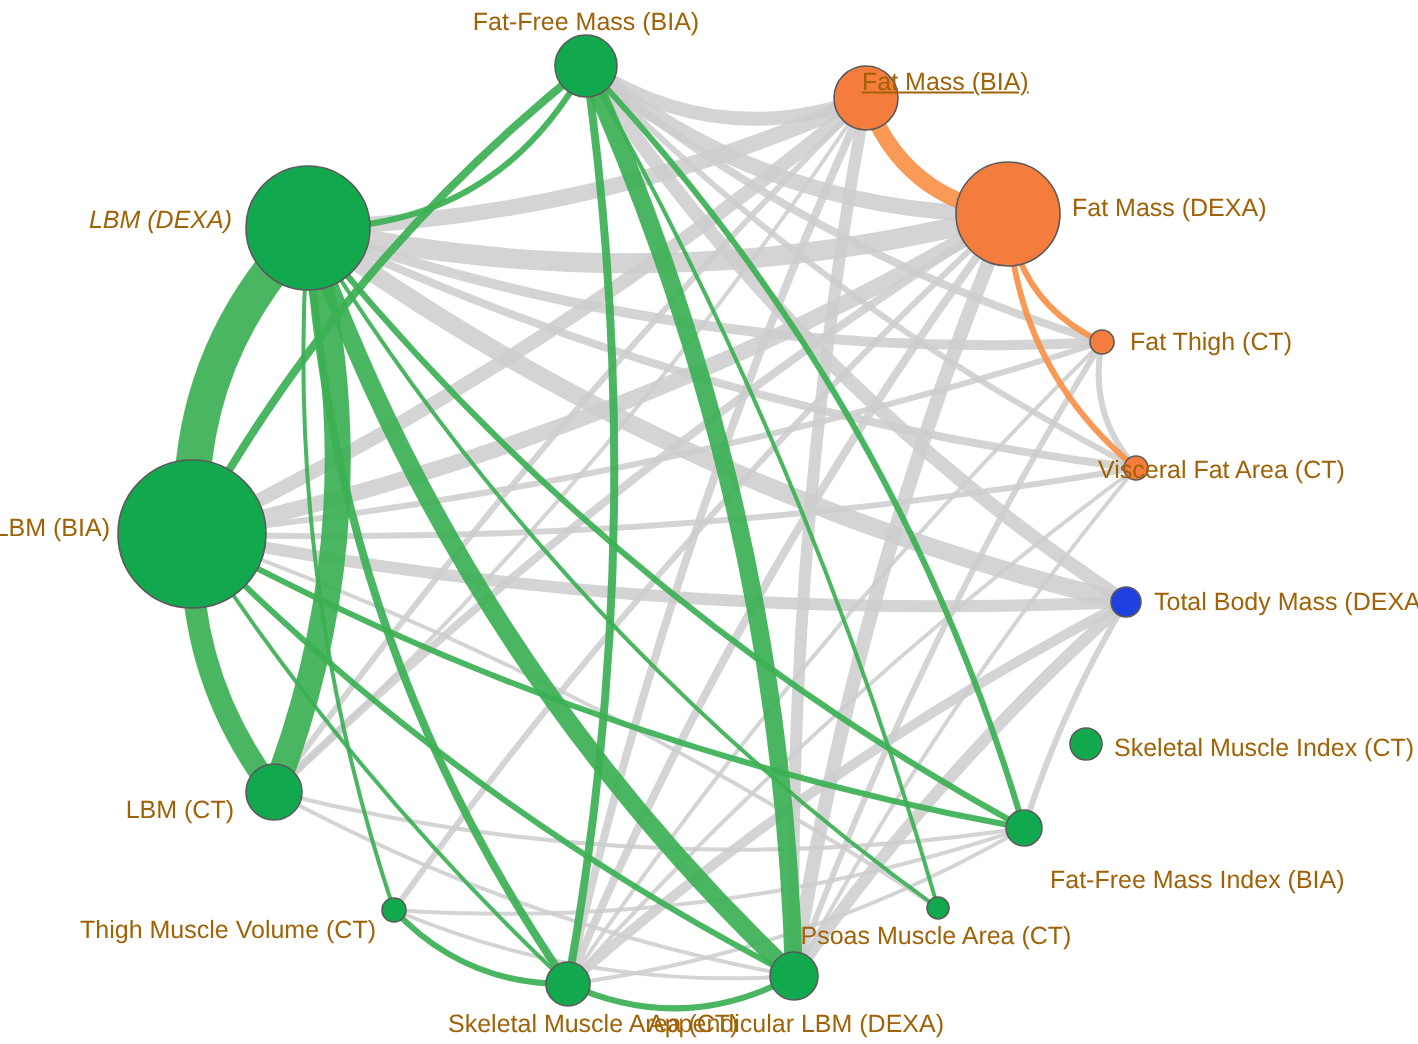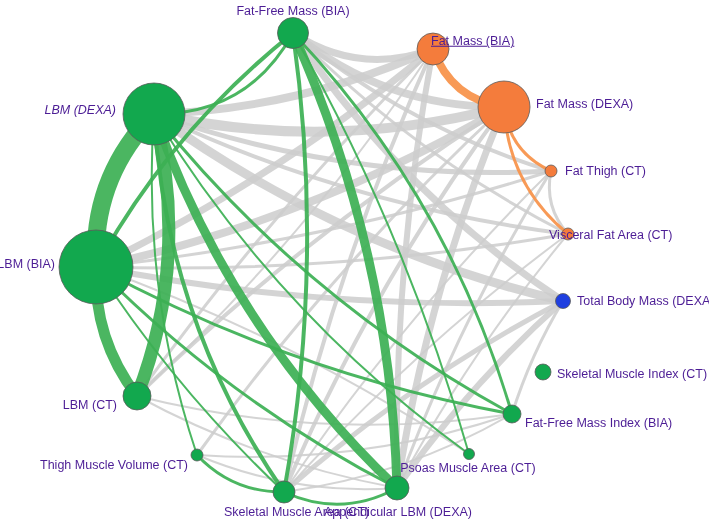--- a/index.html
+++ b/index.html
@@ -23,21 +23,21 @@
     position: absolute;
     left: 0;
     top: 0;
     width: 709px;
     height: 522px;
   }
   .nlabel {
     position: absolute;
     font-family: "Liberation Sans", sans-serif;
     font-size: 12.5px;
-    color: #4c1d95;
+    color: #a16207;
     white-space: nowrap;
     line-height: 1;
   }
   .anchor-left  { transform: translate(0, -50%); }
   .anchor-right { transform: translate(-100%, -50%); }
   .anchor-mid   { transform: translate(-50%, -50%); }
 </style>
 </head>
 <body>
 
@@ -128,19 +128,19 @@
       <div class="nlabel anchor-mid" style="left: 293px; top: 11px;">Fat-Free Mass (BIA)</div>
       <div class="nlabel anchor-left" style="left: 431px; top: 41px; text-decoration: underline;">Fat Mass (BIA)</div>
       <div class="nlabel anchor-left" style="left: 536px; top: 104px;">Fat Mass (DEXA)</div>
       <div class="nlabel anchor-right" style="left: 116px; top: 110px; font-style: italic;">LBM (DEXA)</div>
       <div class="nlabel anchor-left" style="left: 565px; top: 171px;">Fat Thigh (CT)</div>
       <div class="nlabel anchor-left" style="left: 549px; top: 235px;">Visceral Fat Area (CT)</div>
       <div class="nlabel anchor-right" style="left: 55px; top: 264px;">LBM (BIA)</div>
       <div class="nlabel anchor-left" style="left: 577px; top: 301px;">Total Body Mass (DEXA)</div>
       <div class="nlabel anchor-left" style="left: 557px; top: 374px;">Skeletal Muscle Index (CT)</div>
       <div class="nlabel anchor-right" style="left: 117px; top: 405px;">LBM (CT)</div>
-      <div class="nlabel anchor-left" style="left: 525px; top: 423px;">Fat-Free Mass Index (BIA)</div>
+      <div class="nlabel anchor-left" style="left: 525px; top: 440px;">Fat-Free Mass Index (BIA)</div>
       <div class="nlabel anchor-right" style="left: 188px; top: 465px;">Thigh Muscle Volume (CT)</div>
       <div class="nlabel anchor-mid" style="left: 468px; top: 468px;">Psoas Muscle Area (CT)</div>
       <div class="nlabel anchor-left" style="left: 224px; top: 512px; text-align: right;">Skeletal Muscle Area (CT)</div>
       <div class="nlabel anchor-mid" style="left: 398px; top: 512px;">Appendicular LBM (DEXA)</div>
     </div>
 </div>
 
 </body></html>

